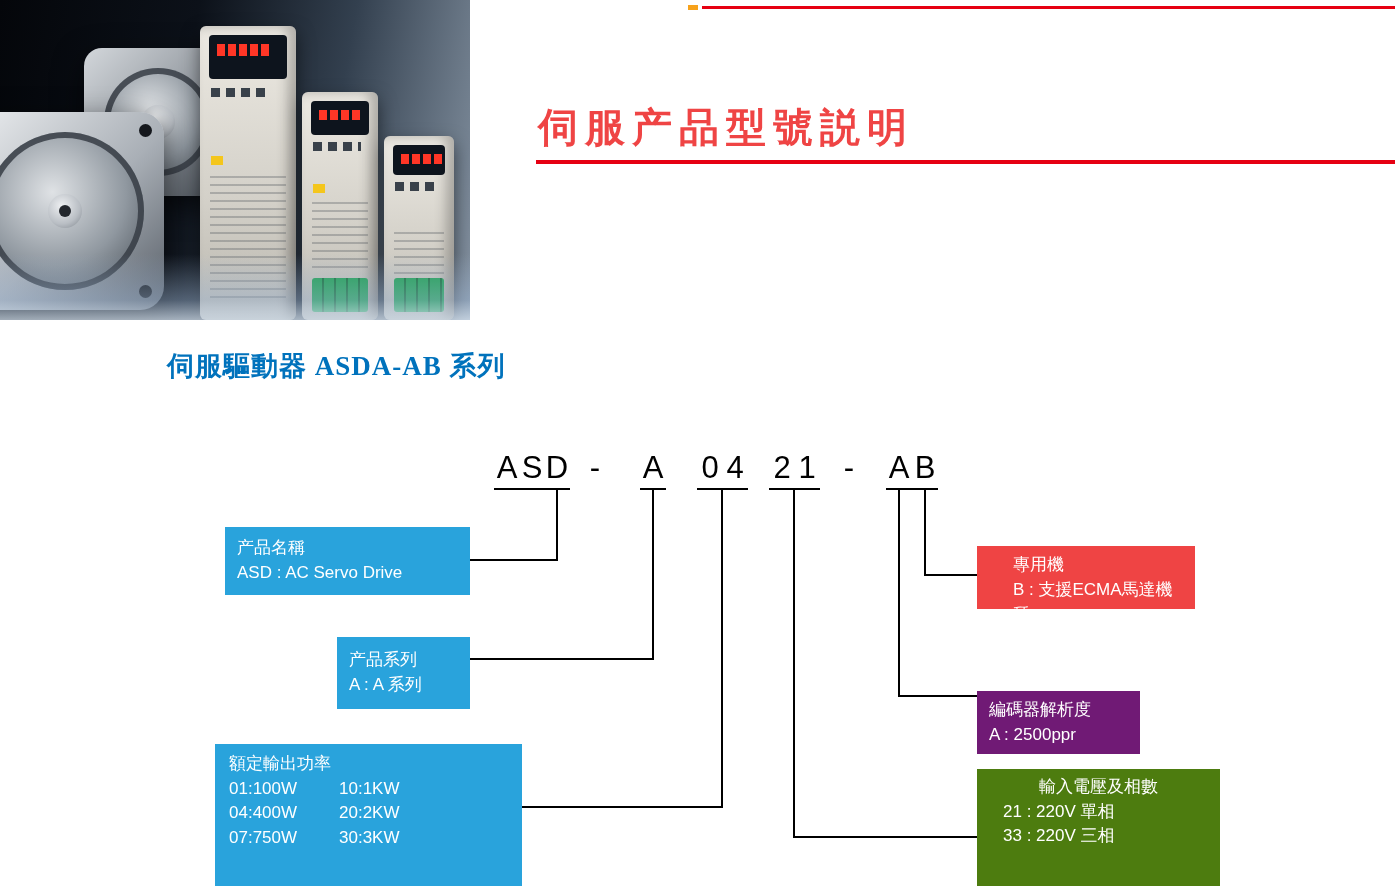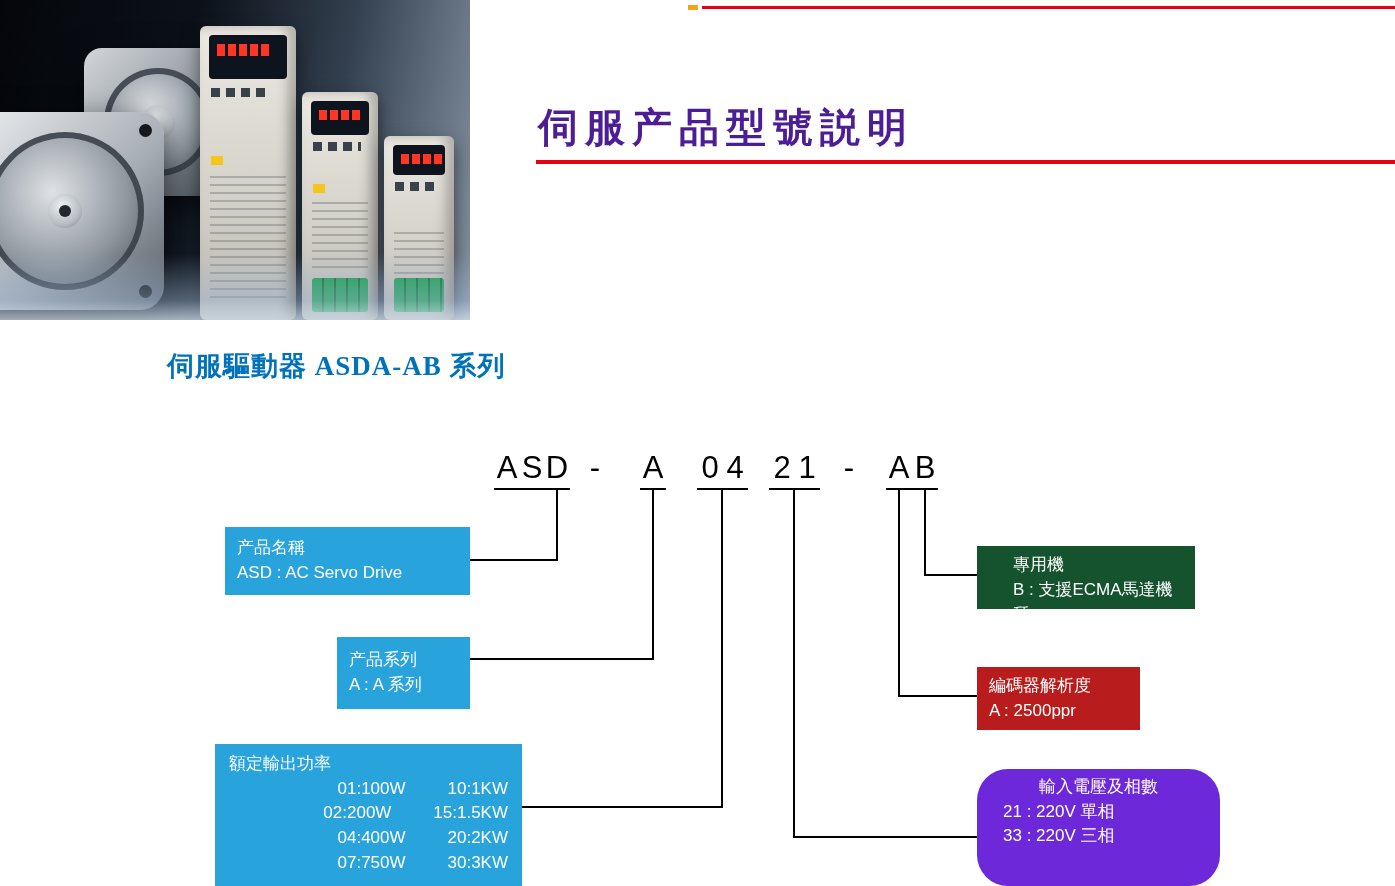--- a/index.html
+++ b/index.html
@@ -56,21 +56,21 @@
     background: repeating-linear-gradient(90deg, #1d9e50 0 10px, #0f6e35 10px 12px); }
   .warn-label { position: absolute; width: 12px; height: 9px; background: #f4c61c; }
   .d1 .warn-label { left: 11px; top: 130px; } .d2 .warn-label { left: 11px; top: 92px; }
   .photo-fade { position: absolute; left: 0; right: 0; bottom: 0; height: 66px; z-index: 6;
     background: linear-gradient(180deg, rgba(140,168,205,0) 0%, rgba(160,185,215,.45) 70%, rgba(214,228,242,.75) 100%); }
 
   
   .top-accent { position: absolute; left: 688px; top: 5px; width: 10px; height: 5px; }
   .top-rule   { position: absolute; left: 702px; top: 6px; width: 693px; height: 3px; }
   .title { position: absolute; left: 538px; top: 100px; font-size: 40px; font-weight: bold;
-    letter-spacing: 7px; color: #4c1d95; white-space: nowrap; }
+    letter-spacing: 7px; color: #ef4444; white-space: nowrap; }
   .title-rule { position: absolute; left: 536px; top: 160px; width: 859px; height: 4px; }
 
   .subtitle { position: absolute; left: 167px; top: 348px; font-size: 27px; font-weight: bold;
     color: #0072bc; letter-spacing: 1px; white-space: nowrap; font-family: Liberation Serif, serif; }
 
   
   .mc { position: absolute; top: 448px; width: 26px; height: 42px; font-size: 31px; line-height: 40px;
     color: #000; text-align: center; }
   .mc.u { border-bottom: 2px solid #000; }
 
@@ -80,21 +80,21 @@
   
   .box { position: absolute; color: #ffffff; font-size: 17px; line-height: 1.45; }
   .box1 { left: 225px; top: 527px; width: 245px; height: 68px;  padding: 9px 12px; }
   .box2 { left: 337px; top: 637px; width: 133px; height: 72px;  padding: 11px 12px; }
   .box3 { left: 215px; top: 744px; width: 307px; height: 142px; padding: 8px 14px; }
   .box4 { left: 977px; top: 546px; width: 218px; height: 63px;  padding: 7px 12px; }
   .box5 { left: 977px; top: 667px; width: 163px; height: 63px;  padding: 7px 12px; }
   .box6 { left: 977px; top: 769px; width: 243px; height: 117px; padding: 6px 0; }
   .box6 .callout-title { text-align: center; }
   .box6 .callout-line { padding-left: 26px; }
-  .power-row { display: flex; justify-content: flex-end; }
+  .power-row { display: flex; }
   .power-row .c1 { width: 110px; }
 </style>
 </head>
 <body>
 
 <div class="page">
 
   <div class="photo">
     <div class="motor m2">
       <div class="motor-face"></div>
@@ -182,42 +182,38 @@
     <div class="callout-line">A : A 系列</div>
   </div>
 
   <div class="box box3" style="background:#29a3dc;">
     <div class="callout-title">額定輸出功率</div>
     <div class="power-row">
       <span class="c1">01:100W</span>
       <span class="c2">10:1KW</span>
     </div>
     <div class="power-row">
-      <span class="c1">02:200W</span>
-      <span class="c2">15:1.5KW</span>
-    </div>
-    <div class="power-row">
       <span class="c1">04:400W</span>
       <span class="c2">20:2KW</span>
     </div>
     <div class="power-row">
       <span class="c1">07:750W</span>
       <span class="c2">30:3KW</span>
     </div>
   </div>
 
-  <div class="box box4" style="background:#14532d;padding-left:36px;">
+  <div class="box box4" style="background:#ef4444;padding-left:36px;">
     <div class="callout-title">專用機</div>
     <div class="callout-line">B : 支援ECMA馬達機種</div>
   </div>
 
-  <div class="box box5" style="background:#b91c1c;">
+  <div class="box box5" style="background:#701a75;margin-top:24px;">
     <div class="callout-title">編碼器解析度</div>
     <div class="callout-line">A : 2500ppr</div>
   </div>
 
-  <div class="box box6" style="background:#6d28d9;border-radius:31px;">
+  <div class="box box6" style="background:#4d7c0f;">
     <div class="callout-title">輸入電壓及相數</div>
     <div class="callout-line">21 : 220V 單相</div>
     <div class="callout-line">33 : 220V 三相</div>
   </div>
 
 </div>
 
 </body></html>

